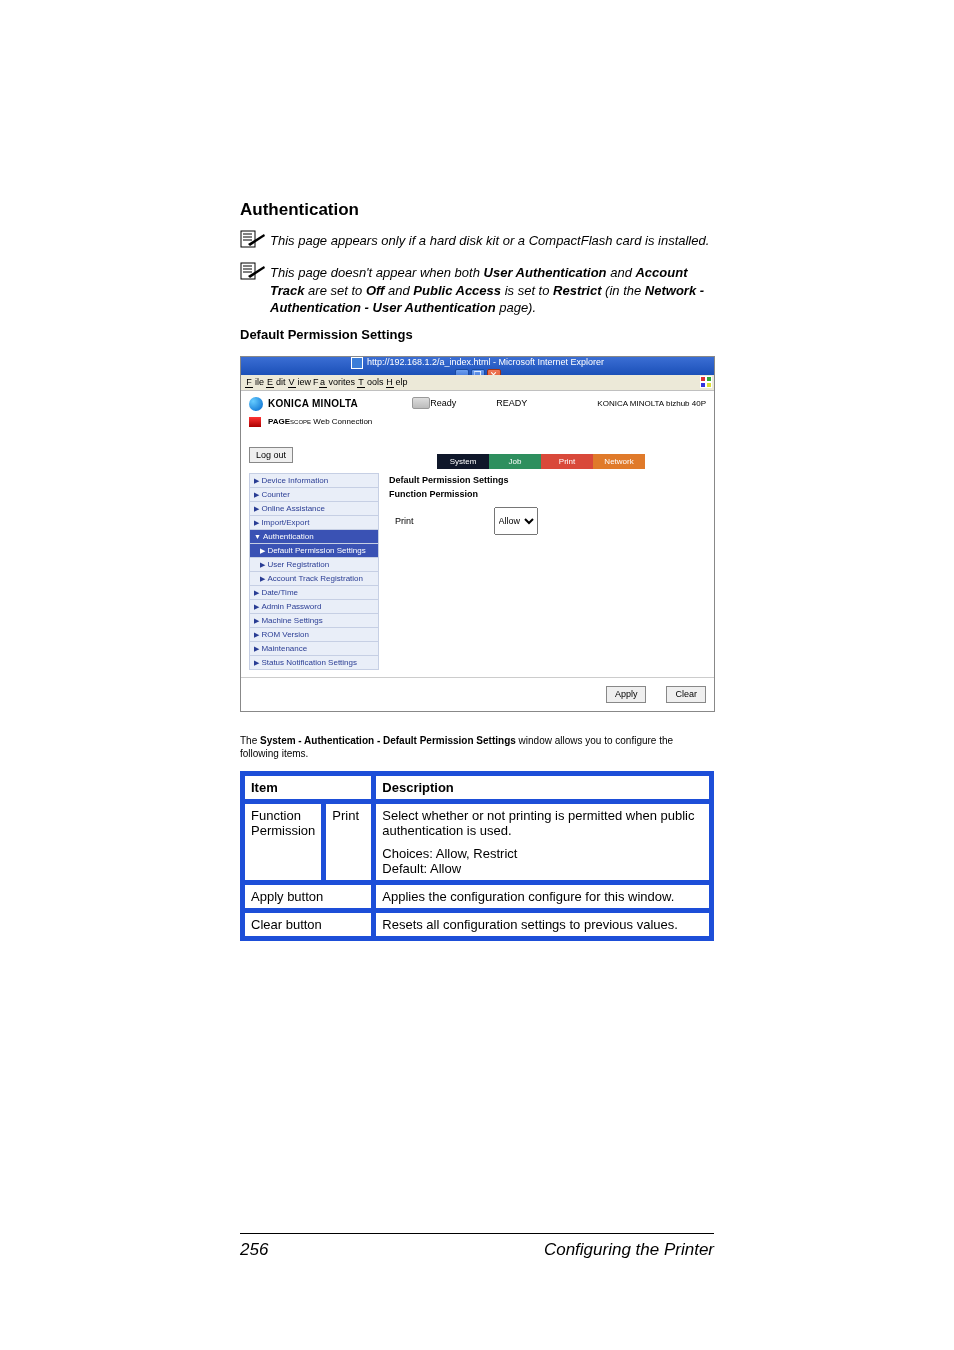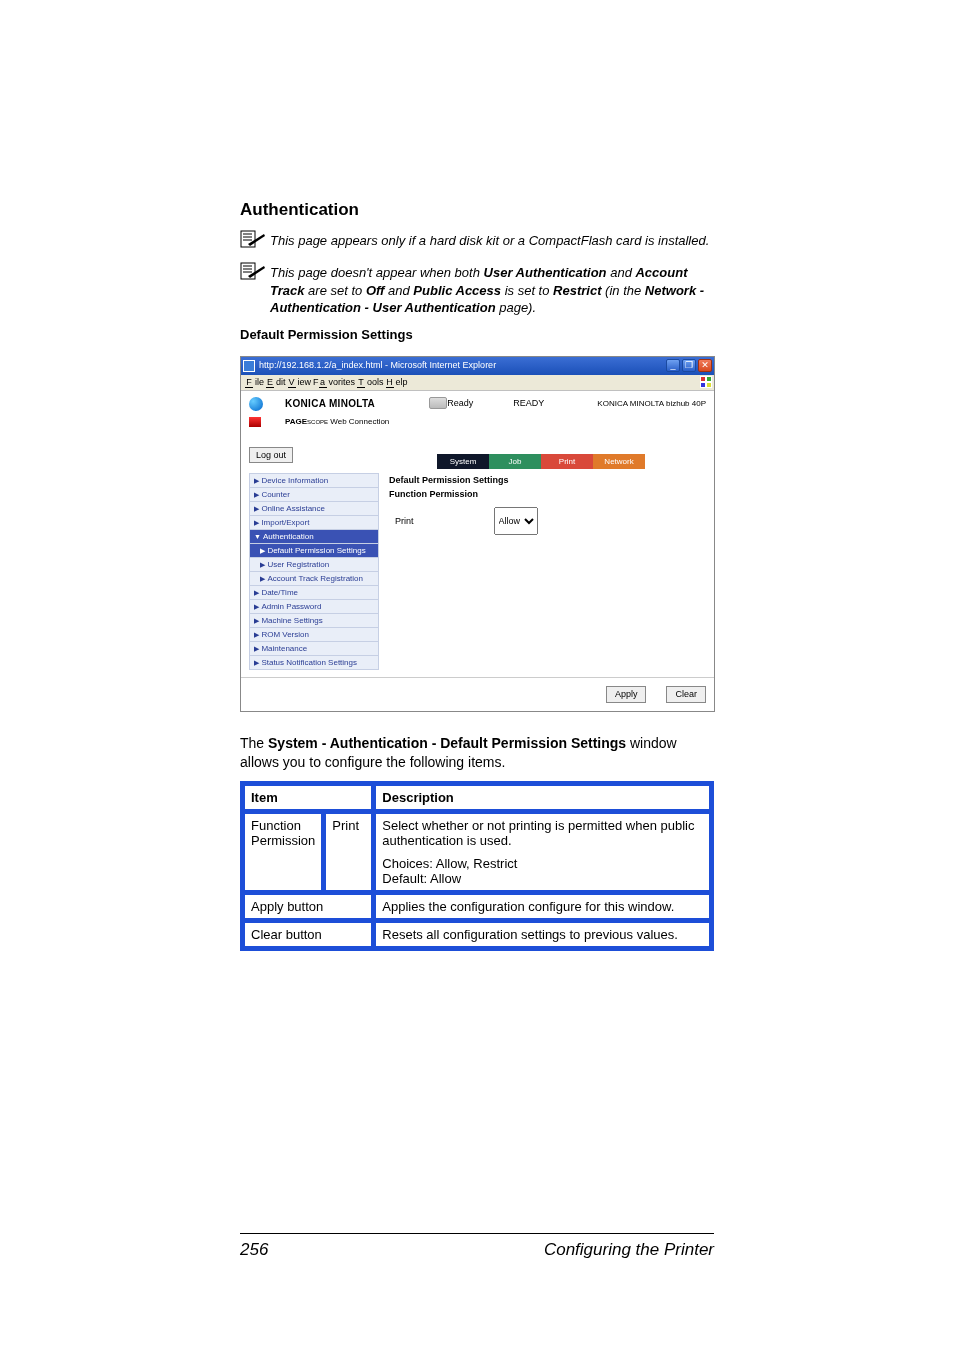--- a/index.html
+++ b/index.html
@@ -7,30 +7,30 @@
   .page { width: 954px; height: 1350px; position: relative; padding: 200px 240px 0 240px; }
   .heading { font-size: 17px; font-weight: bold; margin-bottom: 10px; }
   .note-row { display: flex; align-items: flex-start; margin-bottom: 10px; }
   .note-icon { width: 30px; flex: 0 0 30px; }
   .note-icon svg { width: 26px; height: 18px; }
   .note-text { font-style: italic; font-size: 13px; line-height: 1.35; padding-top: 2px; }
   .note-text .b { font-weight: bold; }
   .subheading { font-weight: bold; font-size: 13px; margin: 6px 0 14px 0; }
 
   .screenshot { width: 475px; border: 1px solid #888; background: #fff; font-size: 9px; margin-bottom: 22px; }
-  .ss-titlebar { height: 18px; background: linear-gradient(#3b6ed4,#1b50b8); color: #fff; display: flex; align-items: center; justify-content: space-between; padding: 0 2px; font-size: 9px; }
+  .ss-titlebar { height: 18px; background: linear-gradient(#3b6ed4,#1b50b8); color: #fff; display: flex; align-items: center; justify-content: space-between; padding: 0 2px; font-size: 9px; flex-direction: column; }
   .ss-titlebar .tbtns { display: flex; gap: 2px; }
   .ss-titlebar .tbtn { width: 14px; height: 13px; background: linear-gradient(#6ea0f0,#2a5fc9); border: 1px solid #1b4aa0; color: #fff; font-size: 9px; line-height: 11px; text-align: center; border-radius: 2px; }
   .ss-titlebar .tbtn.red { background: linear-gradient(#f07a5a,#d84a20); border-color: #a03010; }
   .ss-menubar { height: 16px; background: #ece9d8; border-bottom: 1px solid #c0c0c0; display: flex; align-items: center; gap: 2px; padding: 0 4px; font-size: 9px; color: #000; position: relative; }
   .ss-menubar .ieflag { position: absolute; right: 2px; top: 1px; width: 12px; height: 12px; }
   .ss-body { display: flex; flex-direction: column; }
   .ss-header { display: flex; align-items: flex-start; padding: 6px 8px; }
   .ss-brand { display: flex; flex-direction: column; gap: 6px; }
-  .ss-brand-row { display: flex; align-items: center; gap: 22px; }
+  .ss-brand-row { display: flex; align-items: center; gap: 5px; }
   .km-logo { width: 14px; height: 14px; border-radius: 50%; background: radial-gradient(circle at 30% 30%, #6cf, #06c); }
   .km-name { font-weight: bold; font-size: 10px; letter-spacing: .3px; }
   .ss-status { margin-left: 40px; display: flex; align-items: center; gap: 0; }
   .ss-status .sicon { width: 18px; height: 12px; background: linear-gradient(#ddd,#bbb); border: 1px solid #999; border-radius: 2px; }
   .ss-right { margin-left: auto; font-size: 8px; padding-top: 2px; }
   .ss-logout { margin: 14px 0 6px 8px; }
   .ss-logout .btn { font-size: 9px; padding: 0 6px; height: 16px; background: #efefef; border: 1px solid #888; }
   .ss-tabs { display: flex; gap: 0; margin-left: 144px; margin-top: -18px; }
   .ss-tab { width: 52px; height: 15px; color: #fff; font-size: 8px; display: flex; align-items: center; justify-content: center; }
   .ss-tab.sys { background: #0f172a; } .ss-tab.job { background: #2e8f5e; } .ss-tab.print { background: #d9493a; } .ss-tab.net { background: #e07a2a; }
@@ -42,21 +42,21 @@
   .ss-nav .nsub.sel2 { background: #3a52b4; color: #fff; }
   .ss-nav .tri { font-size: 7px; margin-right: 2px; }
   .ss-content { flex: 1; padding: 2px 4px; }
   .ss-content .ctitle { font-weight: bold; font-size: 9px; margin-bottom: 4px; }
   .ss-content .crow { font-weight: bold; font-size: 9px; margin-bottom: 6px; margin-top: 4px; }
   .ss-content .prow { display: flex; align-items: center; gap: 80px; font-size: 9px; padding: 2px 0 0 6px; }
   .ss-content select { font-size: 9px; height: 28px; }
   .ss-footer { border-top: 1px solid #ccc; padding: 8px; display: flex; justify-content: flex-end; gap: 20px; }
   .ss-footer .btn { font-size: 9px; padding: 0 8px; height: 17px; background: #efefef; border: 1px solid #888; }
 
-  .body-para { font-size: 14px; line-height: 1.35; margin-bottom: 10px; }
+  .body-para { font-size: 10px; line-height: 1.35; margin-bottom: 10px; }
   .body-para .b { font-weight: bold; }
 
   table.desc { width: 100%; border-collapse: collapse; font-size: 13px; }
   table.desc th, table.desc td { border: 5px solid #1d4ed8; padding: 4px 6px; text-align: left; vertical-align: top; }
   table.desc th { font-weight: bold; }
   table.desc .sub { border-top: none; }
 
   .footer { position: absolute; bottom: 90px; left: 240px; right: 240px; border-top: 1px solid #000; padding-top: 6px; display: flex; justify-content: space-between; align-items: baseline; }
   .footer .pno { font-style: italic; font-size: 17px; }
   .footer .ptxt { font-style: italic; font-size: 17px; }

